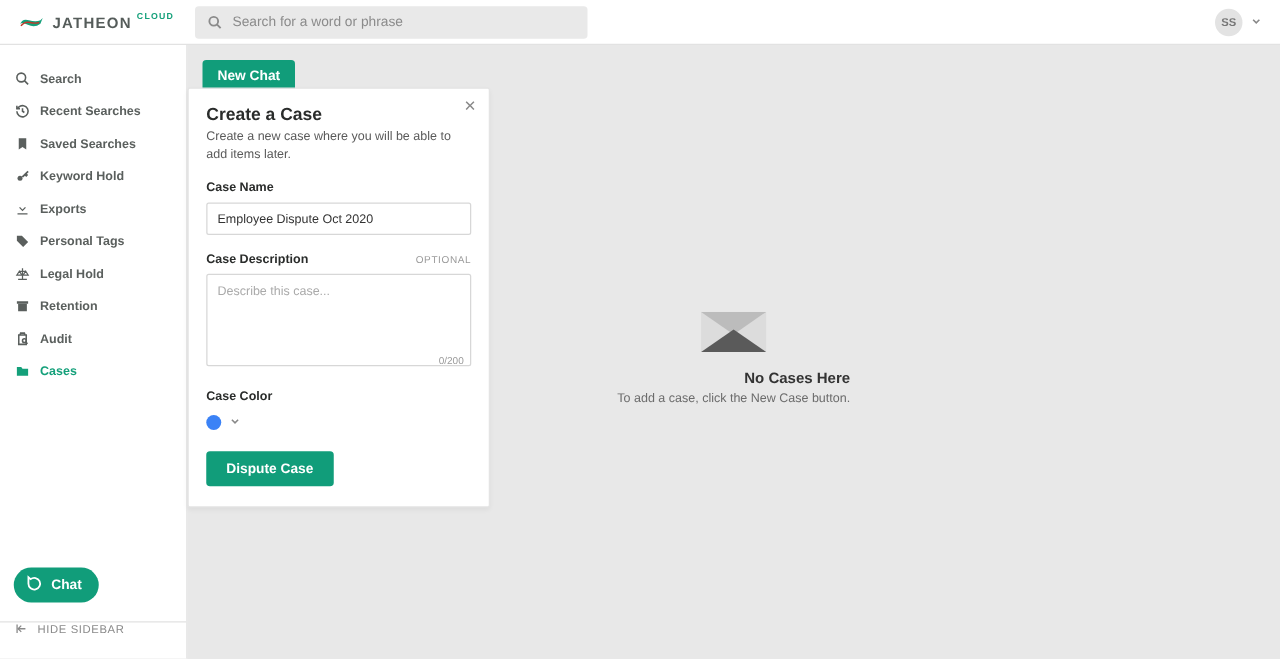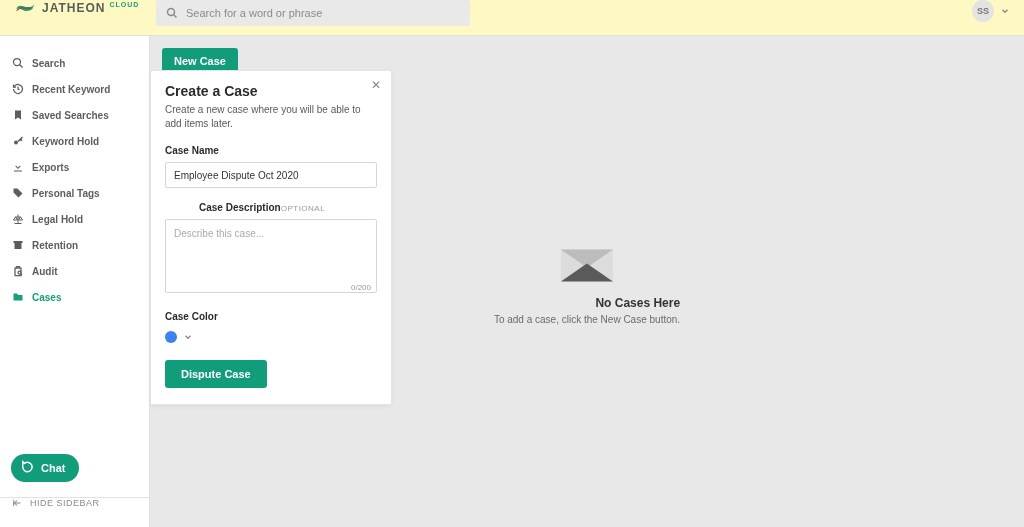--- a/index.html
+++ b/index.html
@@ -9,23 +9,23 @@
       width: 1024px;
       height: 527px;
       overflow: hidden;
       position: relative;
     }
     
     .header {
       position: absolute;
       top: 0; left: 0; right: 0;
       height: 36px;
-      background: #fef9c3;
-      display: flex;
-      align-items: flex-start;
+      background: #ffffff;
+      display: flex;
+      align-items: center;
       border-bottom: 1px solid #e2e2e2;
     }
     .logo {
       width: 156px;
       display: flex;
       align-items: center;
       padding-left: 14px;
     }
     .logo-dragon {
       width: 22px; height: 16px;
@@ -227,22 +227,22 @@
       font-size: 10px;
       color: #5a5a5a;
       margin-top: 4px;
       line-height: 1.4;
     }
     .field {
       margin-top: 14px;
     }
     .field-label-row {
       display: flex;
+      justify-content: space-between;
       align-items: baseline;
-      margin-left: 34px;
     }
     .field-label {
       font-size: 10px;
       font-weight: 700;
       color: #2a2c2b;
     }
     .field-optional {
       font-size: 8px;
       color: #9a9a9a;
       letter-spacing: 0.5px;
@@ -352,21 +352,21 @@
     </div>
 
     <div class="nav-item">
       <span class="nav-icon">
         <svg width="12" height="12" viewBox="0 0 24 24" fill="none" stroke="currentColor" stroke-width="2.5">
             <path d="M3 12a9 9 0 1 0 3-6.7L3 8"></path>
             <polyline points="3 3 3 8 8 8"></polyline>
             <polyline points="12 7 12 12 15 14"></polyline>
           </svg>
       </span>
-      <span>Recent Keyword</span>
+      <span>Recent Searches</span>
     </div>
 
     <div class="nav-item">
       <span class="nav-icon">
         <svg width="12" height="12" viewBox="0 0 24 24" fill="currentColor">
             <path d="M6 3h12v18l-6-4-6 4z"></path>
           </svg>
       </span>
       <span>Saved Searches</span>
     </div>
@@ -454,21 +454,21 @@
           <line x1="4" y1="4" x2="4" y2="20"></line>
           <polyline points="12 6 6 12 12 18"></polyline>
           <line x1="6" y1="12" x2="20" y2="12"></line>
         </svg>
     </span>
     <span>HIDE SIDEBAR</span>
   </div>
 </div>
 
 <div class="main">
-  <button class="new-case-btn">New Case</button>
+  <button class="new-case-btn">New Chat</button>
 
   <div class="empty-state">
     <div class="empty-icon">
       <svg width="60" height="44" viewBox="0 0 60 44">
         <rect x="4" y="10" width="52" height="32" fill="#dcdcdc"></rect>
         <polygon points="4,10 30,28 56,10" fill="#bcbcbc"></polygon>
         <polygon points="4,42 30,24 56,42" fill="#5a5a5a"></polygon>
       </svg>
     </div>
     <div class="empty-title">No Cases Here</div>

